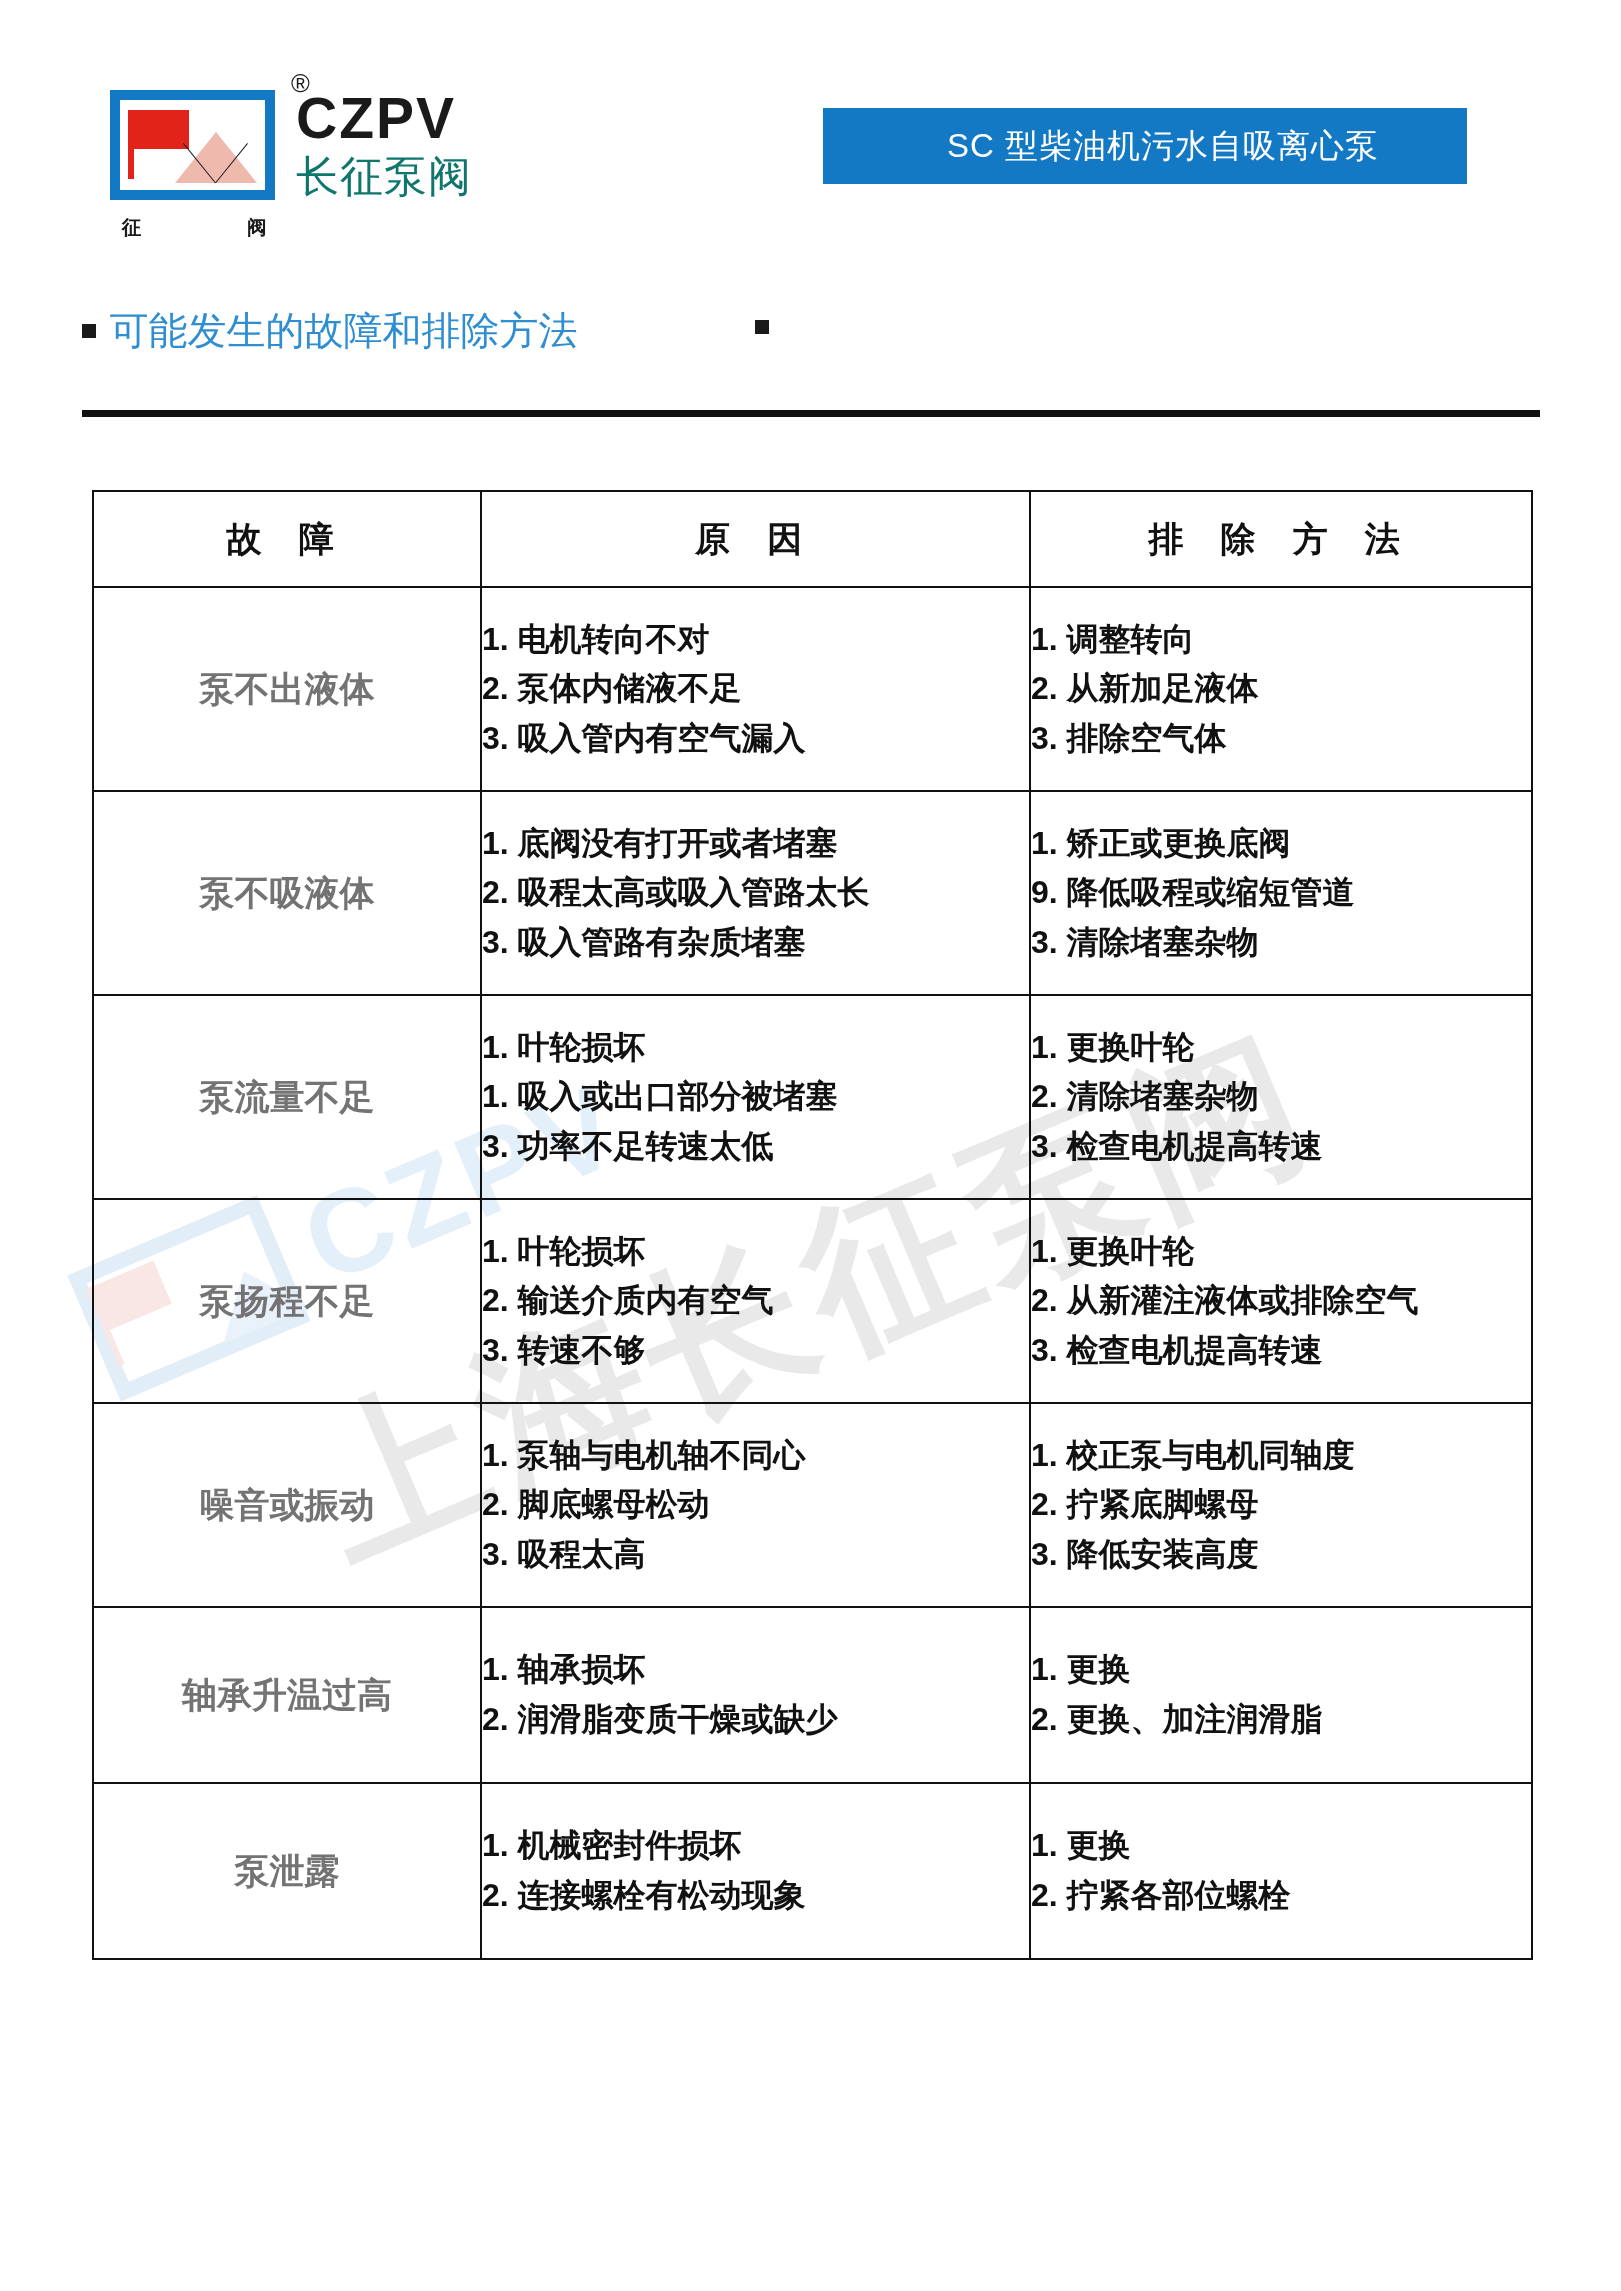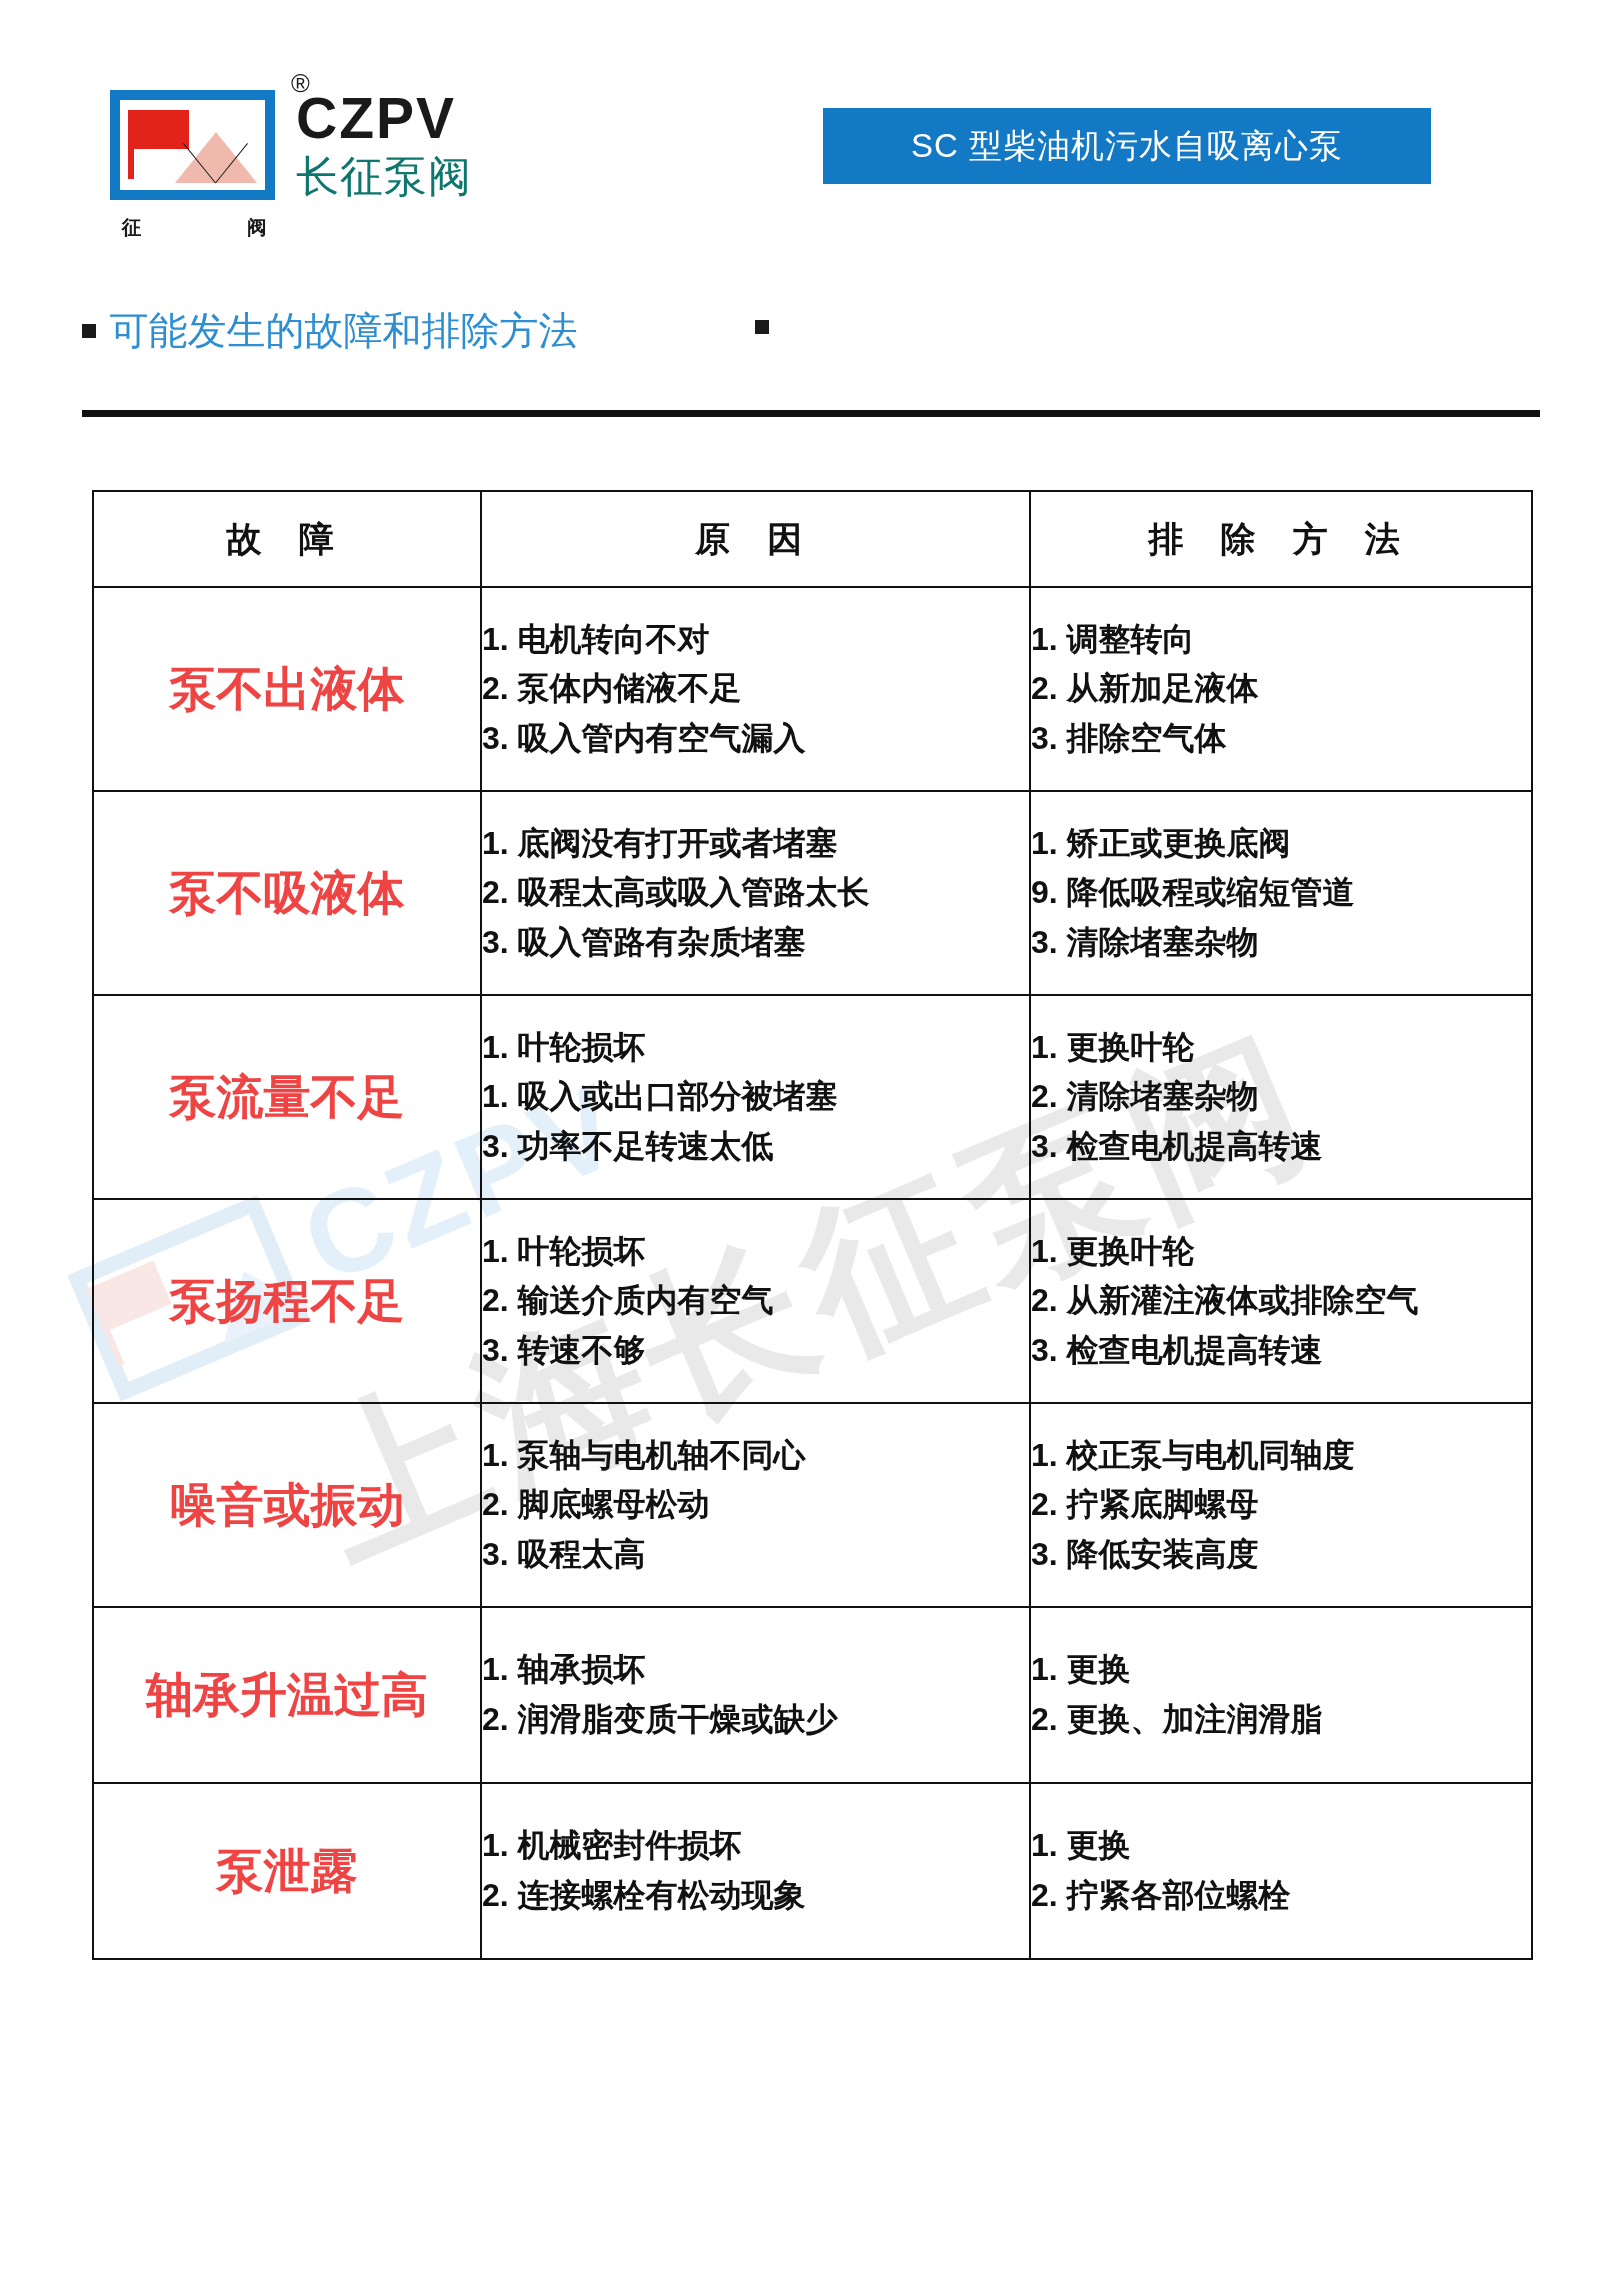--- a/index.html
+++ b/index.html
@@ -139,20 +139,21 @@
     top: 47px;
     width: 608px;
     height: 76px;
     background: #1479c4;
     color: #ffffff;
     font-size: 33px;
     display: flex;
     align-items: center;
     justify-content: center;
     letter-spacing: 1px;
+    padding-left: 36px;
   }
 
   
   .section-row {
     position: absolute;
     top: 294px;
     left: 0;
     width: 1621px;
     height: 78px;
   }
@@ -284,23 +285,23 @@
   .hdr-cell {
     height: 94px;
     text-align: center;
     font-size: 35px;
     font-weight: bold;
     letter-spacing: 13.7px;
     color: #111;
   }
   .fault-cell {
     text-align: center;
-    font-size: 47px;
-    font-weight: bold;
-    color: #ef4444;
+    font-size: 35px;
+    font-weight: bold;
+    color: #737373;
     padding: 17.6px 9.8px;
   }
   .list-cell {
     padding: 21.6px 9.8px 21.6px 31px;
     font-size: 32px;
     color: #111;
     font-weight: bold;
     line-height: 1.55;
   }
   .list-cell .li {

